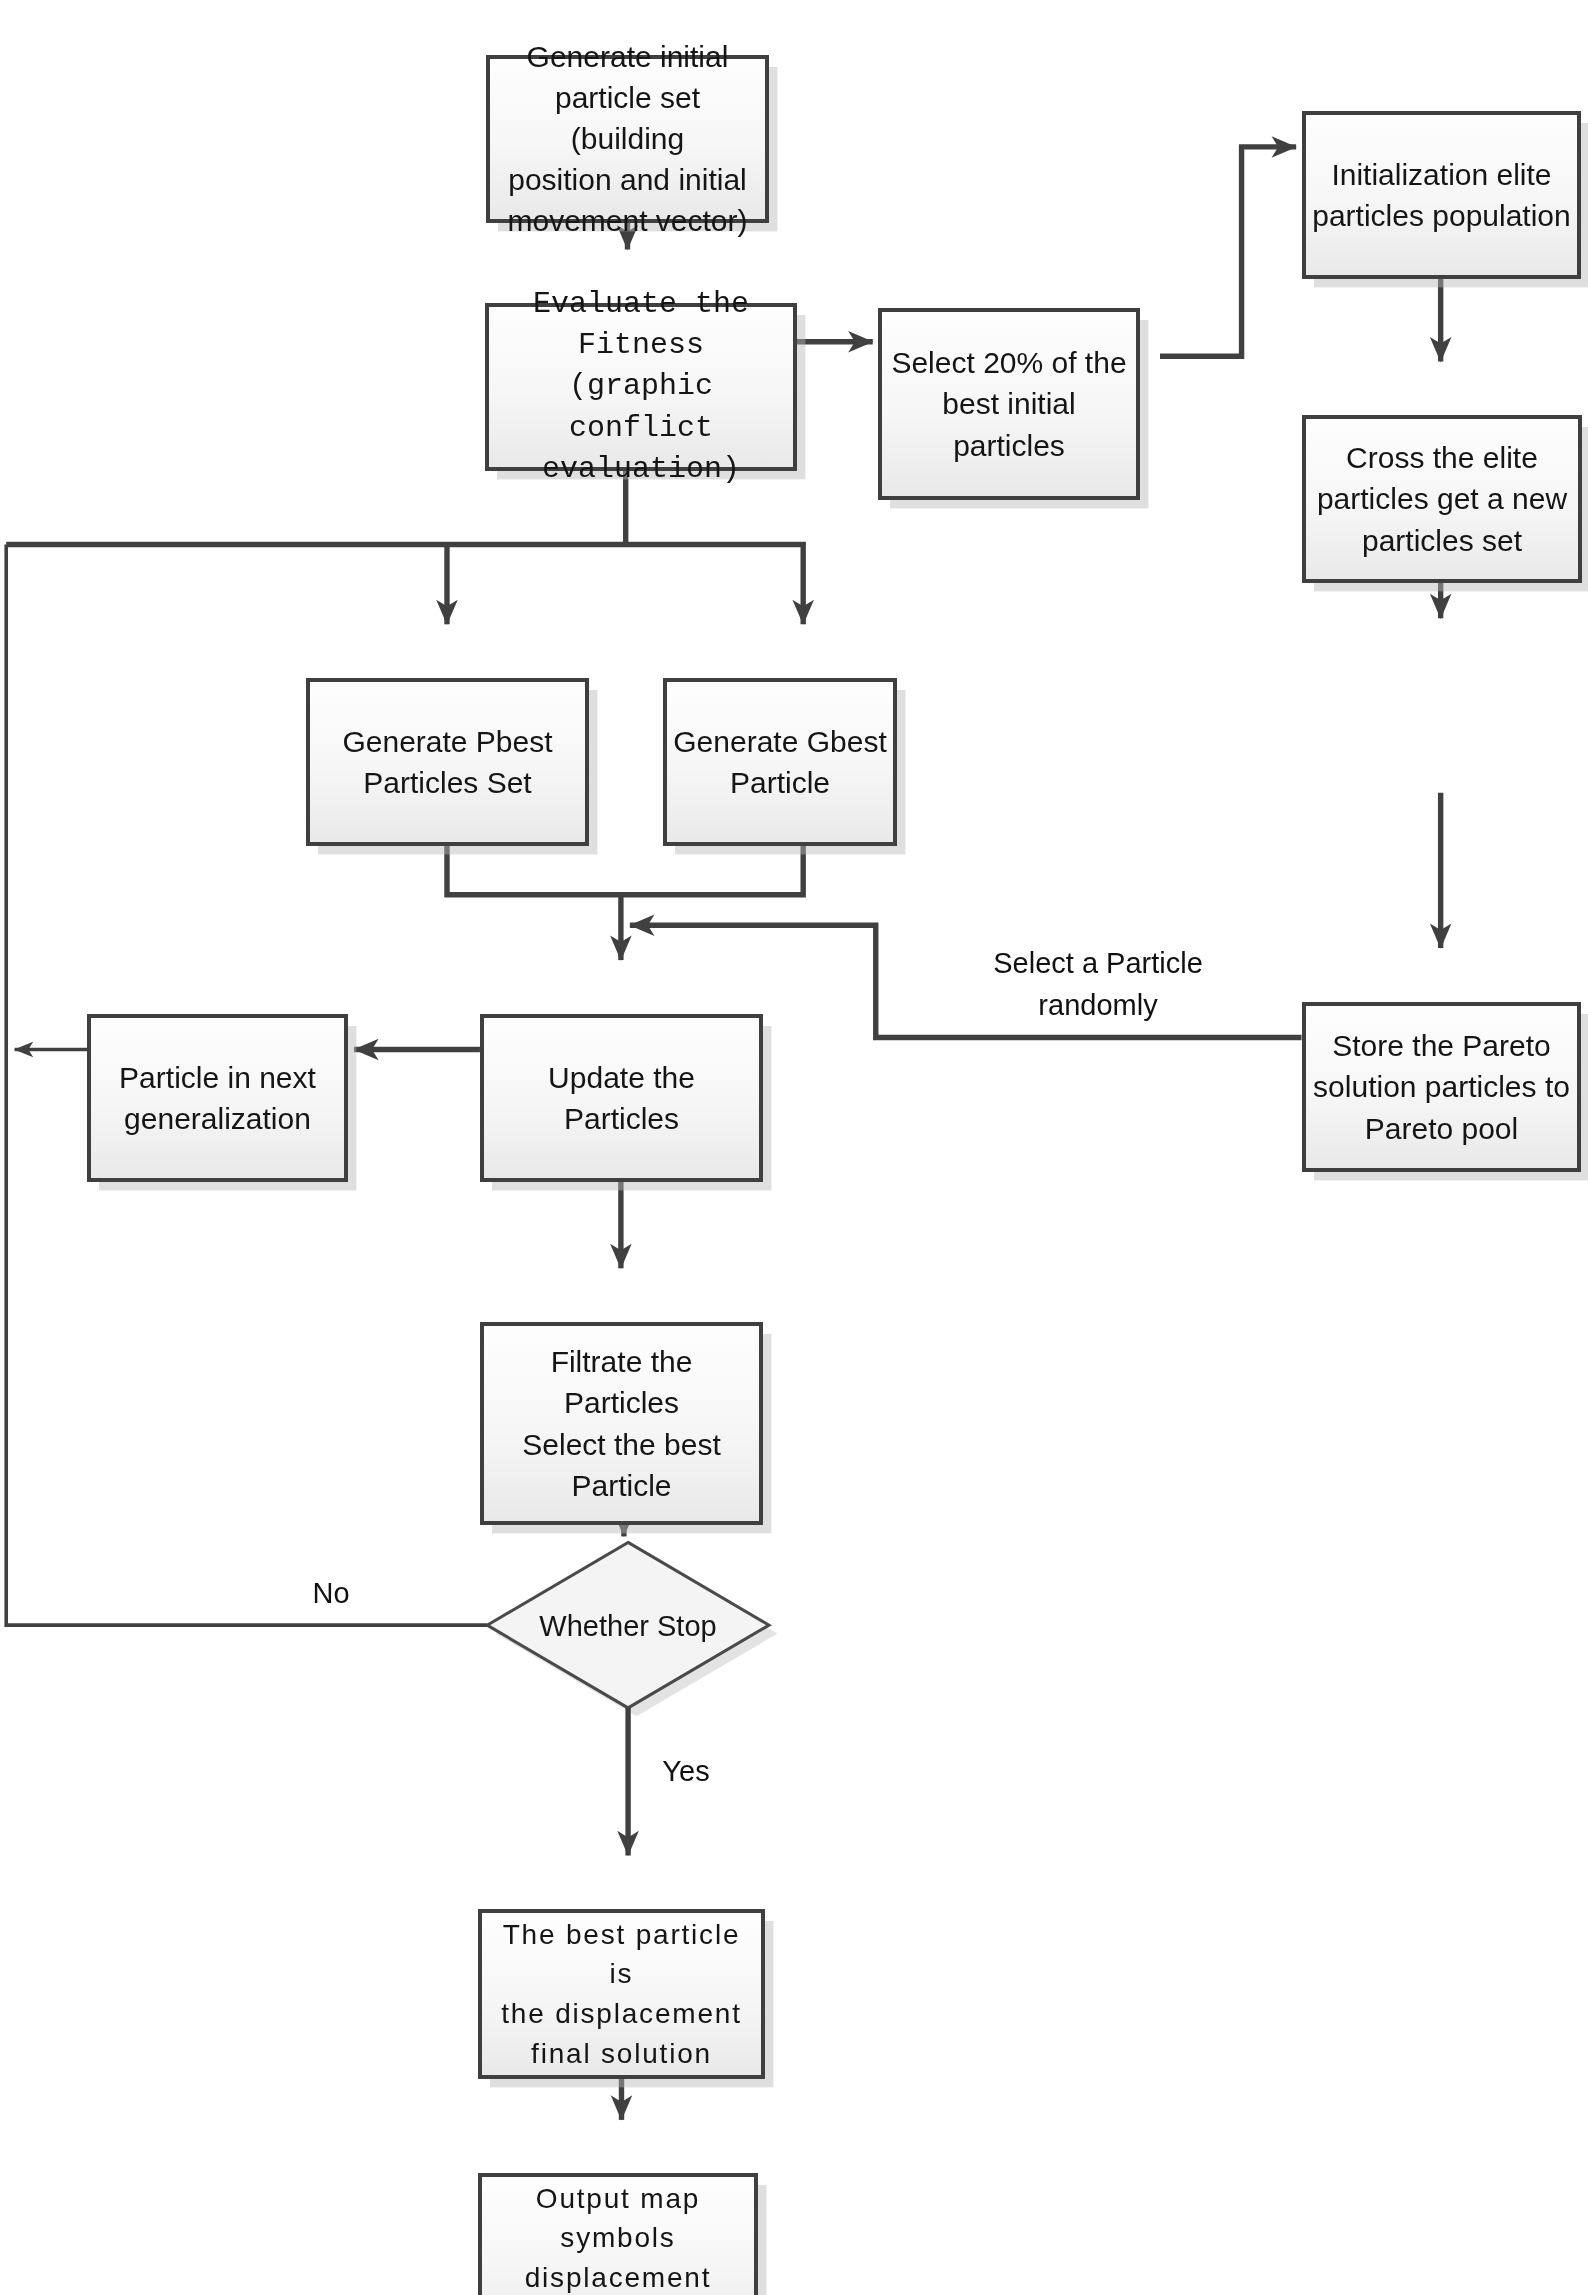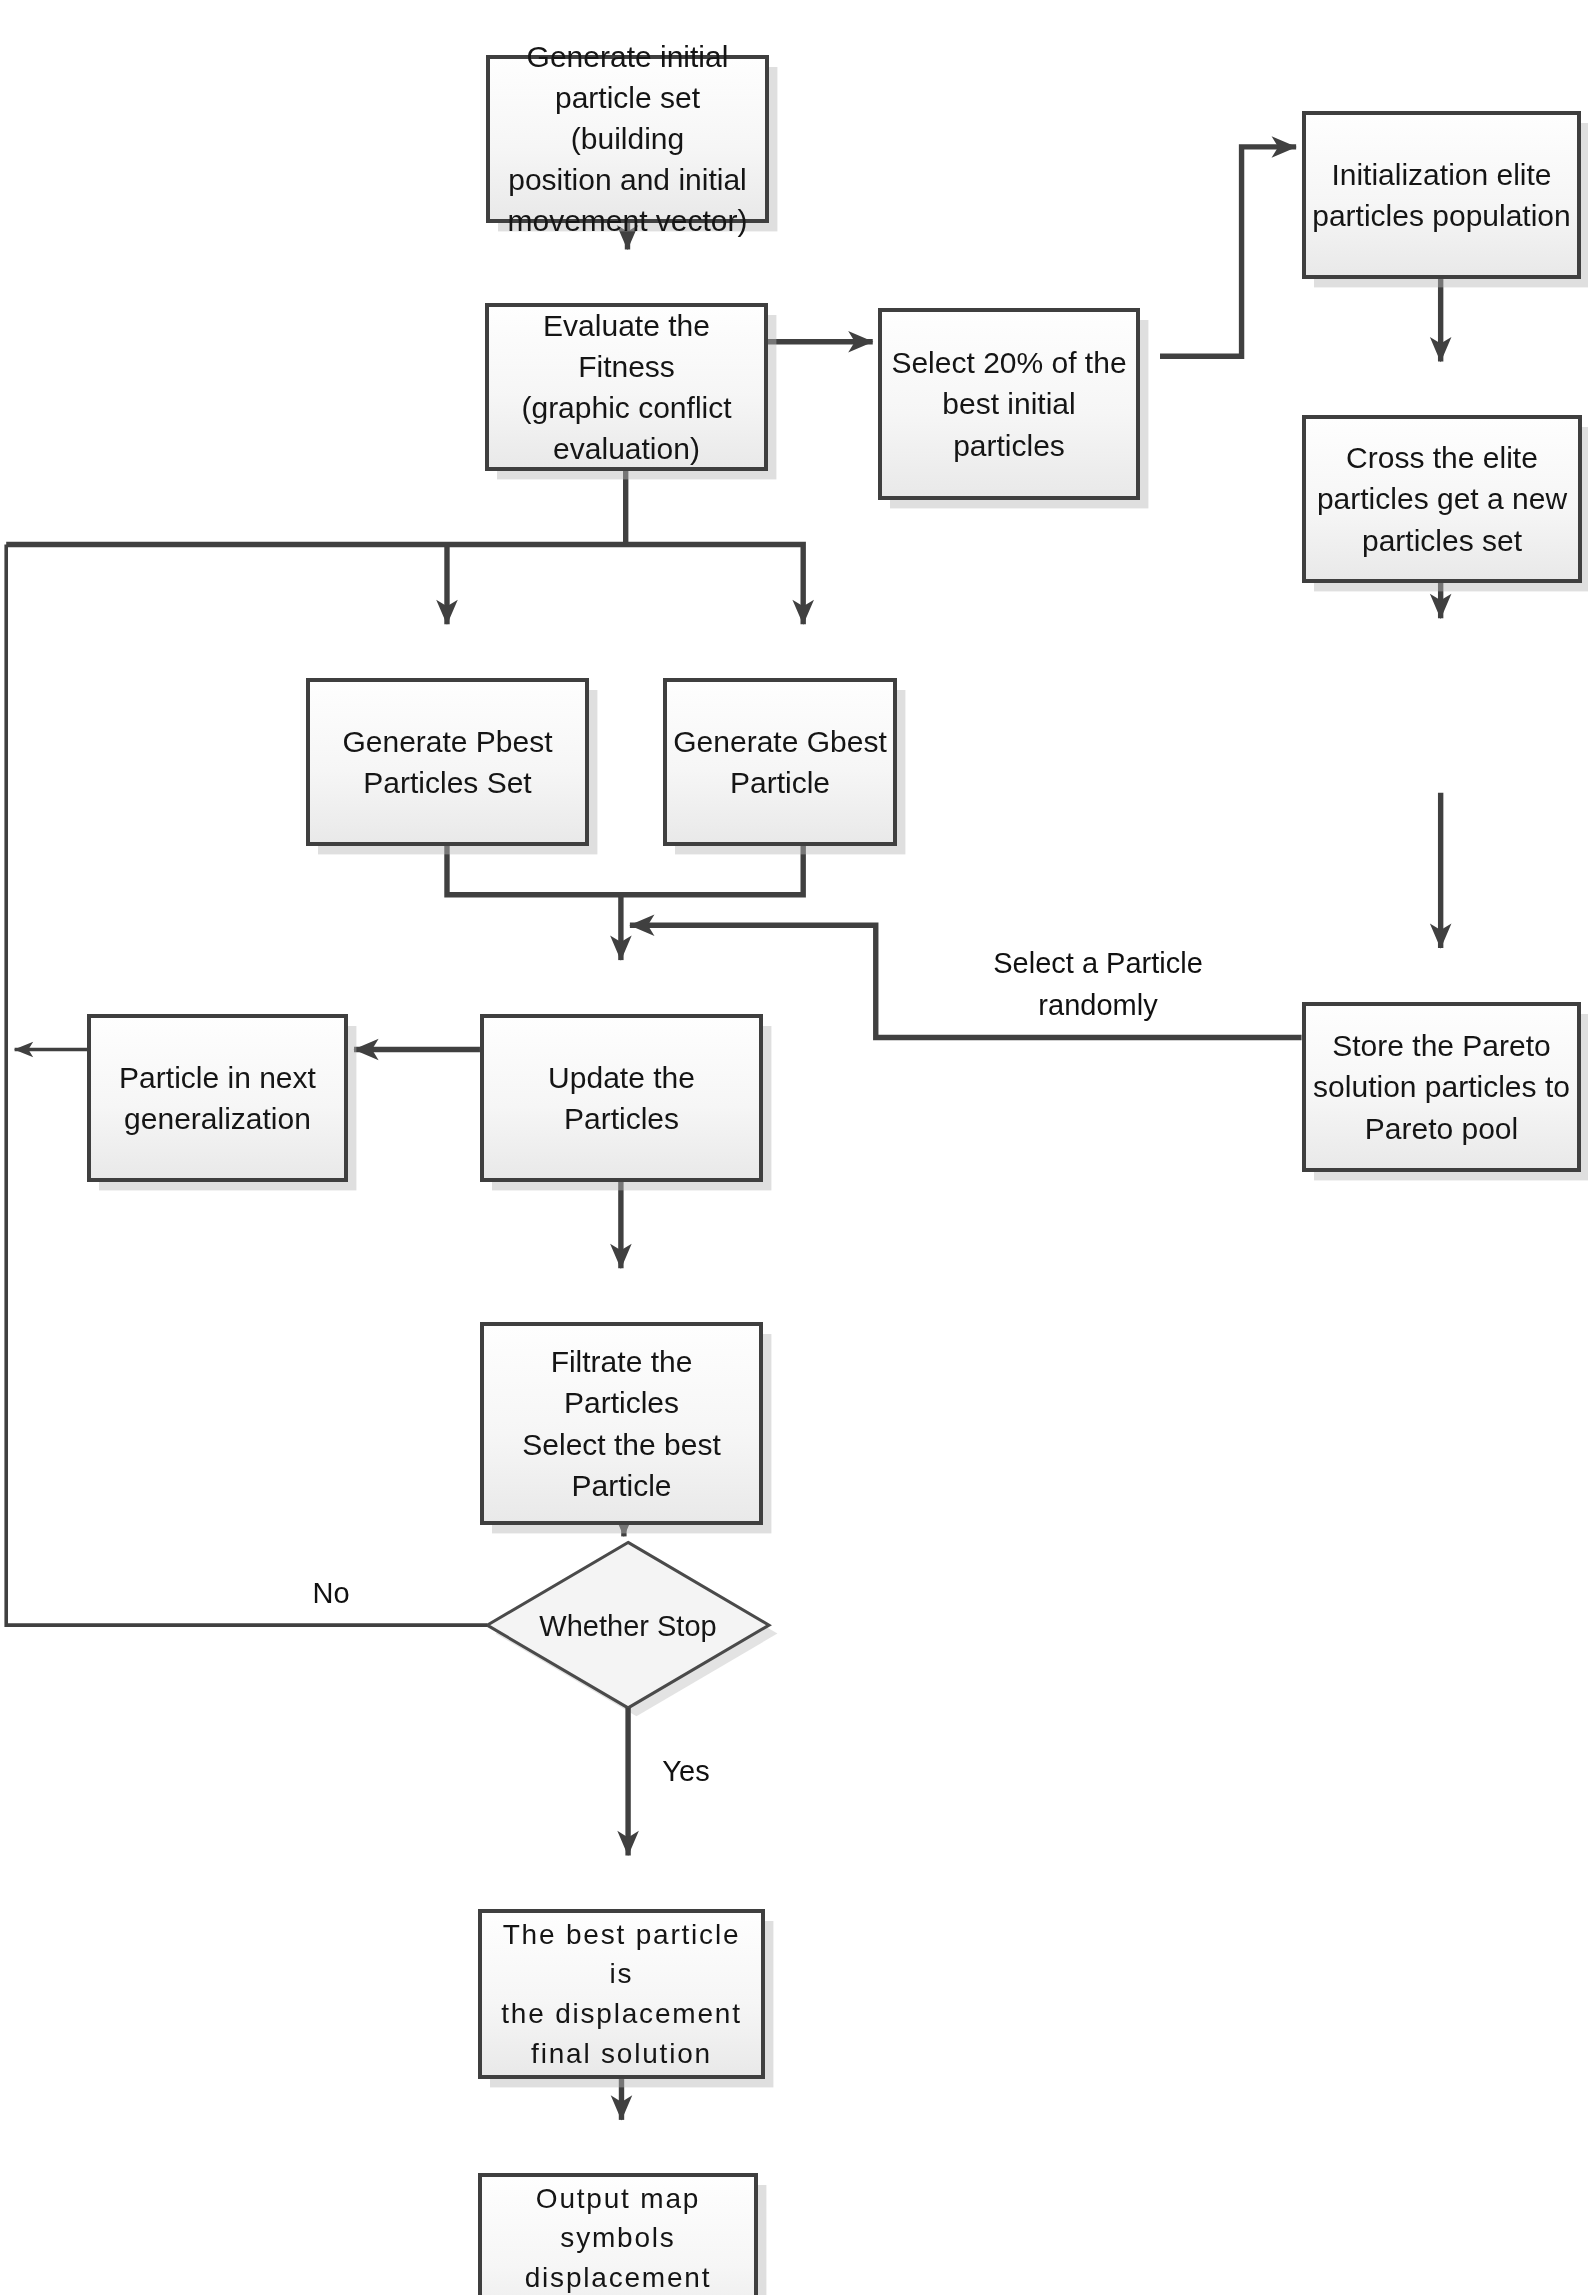--- a/index.html
+++ b/index.html
@@ -87,21 +87,21 @@
 
     <path d="M 1047 2848 V 3094" stroke="#404040" stroke-width="9" fill="none" marker-end="url(#ah)"></path>
     <path d="M 1036 3385 V 3535" stroke="#404040" stroke-width="9" fill="none" marker-end="url(#ah)"></path>
   </svg>
 
   <div class="node" style="left:486px;top:6.6px;width:283px;height:168px;">Generate initial
 particle set (building
 position and initial
 movement vector)</div>
 
-  <div class="node" style="left:485px;top:255px;width:283px;height:168px;">Evaluate the Fitness
+  <div class="node" style="left:485px;top:255px;width:312px;height:168px;font-family:Liberation Mono, monospace;">Evaluate the Fitness
 (graphic conflict
 evaluation)</div>
 
   <div class="node" style="left:878px;top:260px;width:262px;height:192px;">Select 20% of the
 best initial particles</div>
 
   <div class="node" style="left:1302px;top:63px;width:279px;height:168px;">Initialization elite
 particles population</div>
 
   <div class="node" style="left:1302px;top:367px;width:280px;height:168px;">Cross the elite

